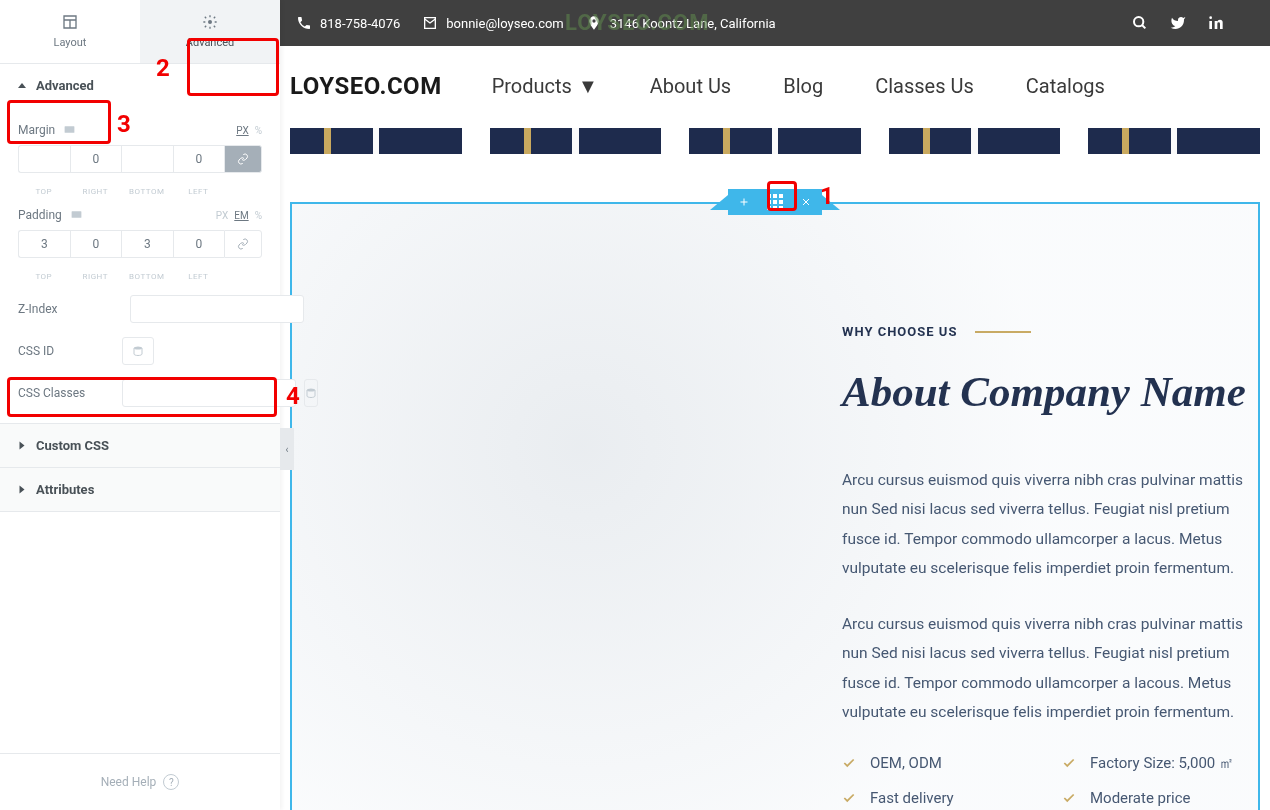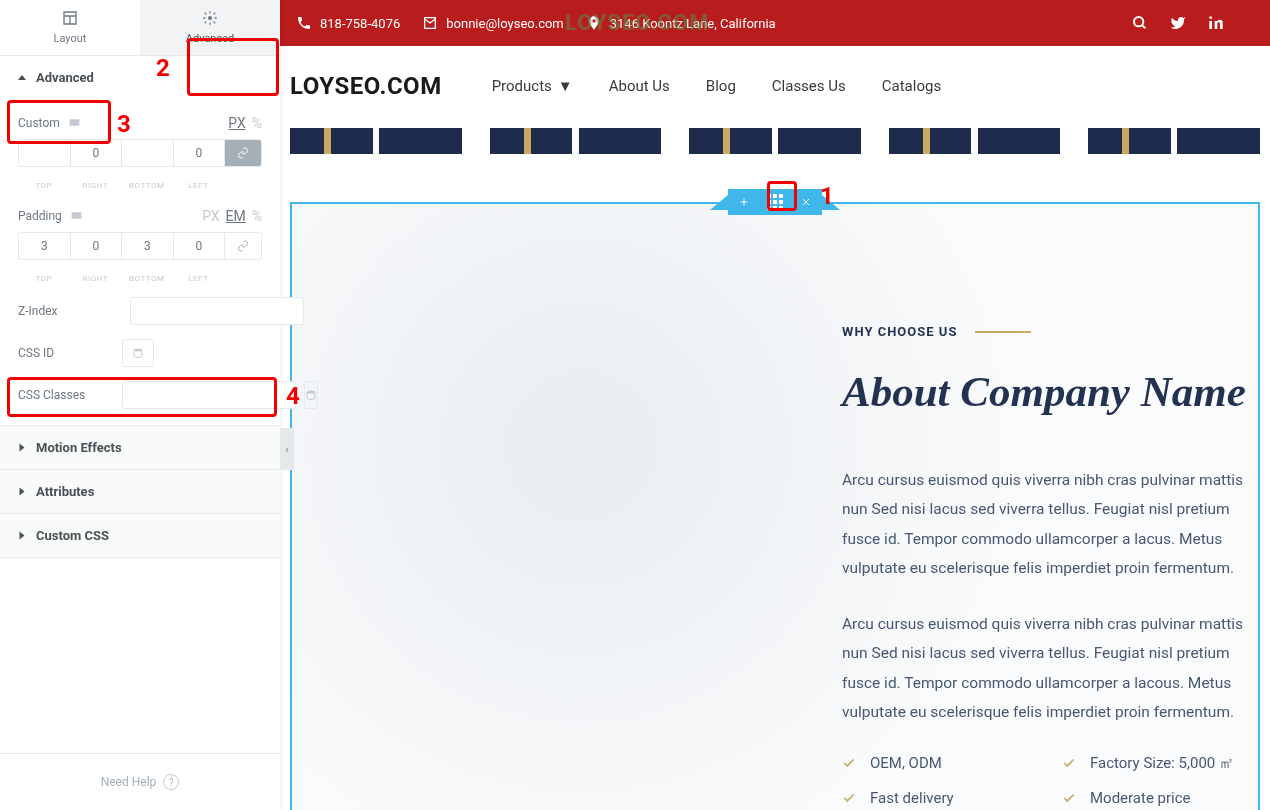--- a/index.html
+++ b/index.html
@@ -5,32 +5,32 @@
 *{box-sizing:border-box;margin:0;padding:0;font-family:Roboto,Arial,sans-serif}
 body{width:1270px;height:810px;overflow:hidden;position:relative;background:#fff}
 .sidebar{position:absolute;left:0;top:0;width:280px;height:100%;background:#fff;display:flex;flex-direction:column;box-shadow:2px 0 4px rgba(0,0,0,.05);z-index:100}
 .sb-head{background:#e8157f;height:36px;display:flex;align-items:center;justify-content:space-between;padding:0 8px;color:#fff}
 .sb-head-title{font-size:14px;font-weight:400}
 .sb-icon{width:28px;height:28px;display:flex;align-items:center;justify-content:center;cursor:pointer}
 .burger{display:flex;flex-direction:column;gap:3px}
 .burger span{width:16px;height:2px;background:#fff}
 .grid9{display:grid;grid-template-columns:repeat(3,4px);grid-auto-rows:4px;gap:2px}
 .grid9 span{background:#fff}
-.tabs{display:flex;border-bottom:1px solid #e6e9ec;height:56px}
+.tabs{display:flex;border-bottom:1px solid #e6e9ec;height:64px}
 .tab{flex:1;display:flex;flex-direction:column;align-items:center;justify-content:center;gap:6px;font-size:11px;color:#6d7882;cursor:pointer;position:relative}
 .tab svg{width:16px;height:16px;fill:#6d7882}
 .tab.active{background:#f1f3f5;color:#495157}
 .acc{border-bottom:1px solid #e6e9ec}
 .acc-head{display:flex;align-items:center;gap:10px;padding:14px 18px;font-size:13px;font-weight:700;color:#495157;cursor:pointer}
 .caret{width:0;height:0;border-left:4px solid transparent;border-right:4px solid transparent;border-bottom:5px solid #495157}
 .caret.right{transform:rotate(90deg);border-bottom-color:#495157}
 .acc-body{padding:6px 18px 16px}
 .row{display:flex;align-items:center;margin:10px 0 0;font-size:12px;color:#6d7882}
 .row-label{flex:1;display:flex;align-items:center;gap:8px}
-.row-units{display:flex;gap:6px;font-size:14px;color:#c2cbd2}
+.row-units{display:flex;gap:6px;font-size:10px;color:#c2cbd2}
 .row-units .cur{color:#6d7882;text-decoration:underline}
 .dimbox{display:flex;margin-top:8px}
 .dimcol{display:flex;flex-direction:column;align-items:center;flex:1}
 .dimcol input{width:100%;height:28px;border:1px solid #e6e9ec;border-right:none;text-align:center;font-size:12px;color:#6d7882;background:#fff}
 .dimcol:first-child input{border-radius:3px 0 0 3px}
 .dimcol small{font-size:8px;color:#c2cbd2;margin-top:14px;letter-spacing:.5px}
 .dimlink{width:38px;height:28px;border:1px solid #e6e9ec;border-radius:0 3px 3px 0;display:flex;align-items:center;justify-content:center;background:#fff}
 .dimlink.on{background:#a5afb8;color:#fff}
 .linksvg{width:12px;height:14px}
 .ctrl-row{display:flex;align-items:center;margin-top:14px;gap:8px}
@@ -38,27 +38,27 @@
 .ctrl-row input{flex:1;height:28px;border:1px solid #e6e9ec;border-radius:3px;padding:0 8px;font-size:12px;color:#495157}
 .ctrl-row .short{flex:0 0 50px}
 .dyn{width:32px;height:28px;border:1px solid #e6e9ec;border-radius:3px;display:flex;align-items:center;justify-content:center;color:#c2cbd2;cursor:pointer}
 .acc.collapsed{background:#fff}
 .acc.coll{background:#f9fafa}
 .help{margin-top:auto;border-top:1px solid #e6e9ec;text-align:center;padding:20px 0;font-size:12px;color:#a5afb8}
 .help span.q{display:inline-flex;width:16px;height:16px;border:1px solid #c2cbd2;border-radius:50%;align-items:center;justify-content:center;margin-left:4px;font-size:10px}
 .ann{position:absolute;border:3px solid #f20000;border-radius:4px;z-index:500;pointer-events:none}
 .ann-num{position:absolute;color:#f20000;font-size:24px;font-weight:700;z-index:501;pointer-events:none}
 .canvas{position:absolute;left:280px;top:0;right:0;bottom:0;background:#fff}
-.topbar{background:#b91c1c;height:46px;display:flex;align-items:center;padding:0 16px;color:#fff;font-size:13px;gap:22px}
+.topbar{background:#404040;height:46px;display:flex;align-items:center;padding:0 16px;color:#fff;font-size:13px;gap:22px}
 .topbar .info{display:flex;align-items:center;gap:8px}
 .topbar .spacer{flex:1}
 .topbar svg{width:16px;height:16px;fill:#fff}
 .navbar{height:80px;display:flex;align-items:center;padding:0 0 0 10px;background:#fff}
 .logo{font-size:24px;font-weight:700;letter-spacing:.5px;color:#1a1a1a;margin-right:50px}
-.menu{display:flex;gap:36px;font-size:15px;color:#3a3a3a}
+.menu{display:flex;gap:52px;font-size:20px;color:#3a3a3a}
 .menu-item{cursor:pointer;display:flex;align-items:center;gap:6px}
 .quote{margin-left:auto;background:#c9a95f;color:#fff;height:80px;padding:0 30px;display:flex;align-items:center;gap:12px;font-size:17px;cursor:pointer}
 .thumbs{display:flex;gap:28px;padding:0 10px;margin-top:2px}
 .thumb{flex:1;height:26px;background:linear-gradient(90deg,#1e2b4d 0 20%,#c9a95f 20% 24%,#1e2b4d 24% 48%,#fafafa 48% 52%,#1e2b4d 52% 100%)}
 .section{margin:48px 10px 0;border:2px solid #3fb7ea;min-height:610px;position:relative;padding:120px 0 0 550px;background:rgba(200,220,235,.05)}
 .section::before{content:"";position:absolute;inset:0;background:radial-gradient(circle at 30% 40%,rgba(100,120,140,.12),rgba(200,210,220,.04) 60%);pointer-events:none}
 .sec-handle{position:absolute;top:-15px;left:50%;transform:translateX(-50%);display:flex;align-items:center}
 .sh-wing-l,.sh-wing-r{width:0;height:0;border-top:15px solid transparent;border-bottom:0 solid transparent}
 .sh-wing-l{border-right:18px solid #3fb7ea}
 .sh-wing-r{border-left:18px solid #3fb7ea}
@@ -99,21 +99,21 @@
 
   <div class="acc">
     <div class="acc-head">
       <span class="caret"></span>
       <span>Advanced</span>
     </div>
     <div class="acc-body">
 
       <div class="row">
         <div class="row-label">
-            <span>Custom</span>
+            <span>Margin</span>
           <svg class="device-icon" viewBox="0 0 24 24">
               <rect x="3" y="4" width="18" height="12" rx="1"></rect>
               <path d="M9 20h6M12 16v4"></path>
             </svg>
         </div>
         <div class="row-units">
           <span class="cur">PX</span>
           <span>%</span>
         </div>
       </div>
@@ -134,21 +134,21 @@
             <input value="0" style="">
             <small>LEFT</small>
           </div>
         <div class="dimlink on">
             <svg class="linksvg" viewBox="0 0 24 24" fill="#fff">
               <path d="M10 13a5 5 0 007 0l3-3a5 5 0 00-7-7l-1 1M14 11a5 5 0 00-7 0l-3 3a5 5 0 007 7l1-1" stroke="#fff" stroke-width="2" fill="none"></path>
             </svg>
           </div>
       </div>
 
-      <div class="row" style="margin-top:18px">
+      <div class="row" style="margin-top:12px">
         <div class="row-label">
             <span>Padding</span>
           <svg class="device-icon" viewBox="0 0 24 24">
               <rect x="3" y="4" width="18" height="12" rx="1"></rect>
               <path d="M9 20h6M12 16v4"></path>
             </svg>
         </div>
         <div class="row-units">
           <span>PX</span>
           <span class="cur">EM</span>
@@ -202,33 +202,27 @@
               <path d="M4 6v12c0 1.7 3.6 3 8 3s8-1.3 8-3V6" fill="none" stroke="#c2cbd2" stroke-width="2"></path>
             </svg>
           </div>
       </div>
     </div>
   </div>
 
   <div class="acc collapsed coll">
       <div class="acc-head">
         <span class="caret right"></span>
-        <span>Motion Effects</span>
+        <span>Custom CSS</span>
       </div>
     </div>
   <div class="acc collapsed coll">
       <div class="acc-head">
         <span class="caret right"></span>
         <span>Attributes</span>
-      </div>
-    </div>
-  <div class="acc collapsed coll">
-      <div class="acc-head">
-        <span class="caret right"></span>
-        <span>Custom CSS</span>
       </div>
     </div>
 
   <div class="help"><span>Need Help</span> <span class="q">?</span></div>
 </div>
 
 <div class="collapse-btn">‹</div>
 
 <div class="canvas">
   <div class="topbar">

